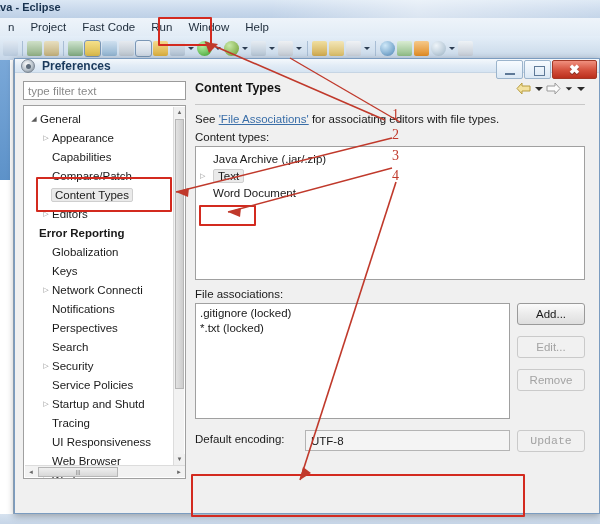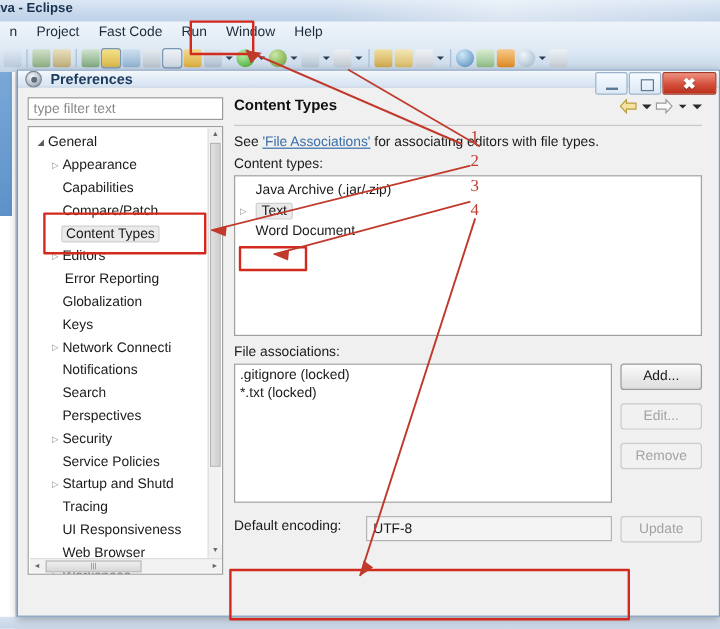--- a/index.html
+++ b/index.html
@@ -239,21 +239,21 @@
   }
   .btn.disabled { color: #a3a3a3; background: #f1f1f1; border-color: #cacaca; }
 
   .enc-row { position: relative; margin-top: 11px; height: 22px; }
   .enc-label { position: absolute; left: 0; top: 3px; font-size: 11.5px; color: #1a1a1a; text-align: right; }
   .enc-field {
     position: absolute; left: 110px; top: 0; width: 205px; height: 21px;
     background: #f4f4f4; border: 1px solid #b4b4b4;
     font-size: 11.5px; color: #1a1a1a; padding: 2px 5px; line-height: 16px;
   }
-  .enc-btn { position: absolute; right: 0; top: 0; margin-bottom: 0; }
+  .enc-btn { position: absolute; right: 0; top: 0; margin-bottom: 0; font-family: Liberation Mono, monospace; }
 
   
   .anno-layer {
     position: absolute; left: 0; top: 0; width: 600px; height: 524px;
     pointer-events: none;
   }
   .anno-box {
     position: absolute; border: 2.5px solid #d32a1f; border-radius: 1px;
   }
   .anno-num {
@@ -362,21 +362,21 @@
                 <span class="lbl">Compare/Patch</span>
               </div>
               <div class="tree-row selected" style="padding-left: 16px;">
                 <span class="twisty"></span>
                 <span class="lbl">Content Types</span>
               </div>
               <div class="tree-row" style="padding-left: 16px;">
                 <span class="twisty">▷</span>
                 <span class="lbl">Editors</span>
               </div>
-              <div class="tree-row" style="padding-left: 18px;">
+              <div class="tree-row" style="padding-left: 3px; font-weight: bold;">
                 <span class="twisty"></span>
                 <span class="lbl">Error Reporting</span>
               </div>
               <div class="tree-row" style="padding-left: 16px;">
                 <span class="twisty"></span>
                 <span class="lbl">Globalization</span>
               </div>
               <div class="tree-row" style="padding-left: 16px;">
                 <span class="twisty"></span>
                 <span class="lbl">Keys</span>
@@ -384,25 +384,25 @@
               <div class="tree-row" style="padding-left: 16px;">
                 <span class="twisty">▷</span>
                 <span class="lbl">Network Connecti</span>
               </div>
               <div class="tree-row" style="padding-left: 16px;">
                 <span class="twisty"></span>
                 <span class="lbl">Notifications</span>
               </div>
               <div class="tree-row" style="padding-left: 16px;">
                 <span class="twisty"></span>
+                <span class="lbl">Perspectives</span>
+              </div>
+              <div class="tree-row" style="padding-left: 16px;">
+                <span class="twisty"></span>
                 <span class="lbl">Search</span>
-              </div>
-              <div class="tree-row" style="padding-left: 16px;">
-                <span class="twisty"></span>
-                <span class="lbl">Perspectives</span>
               </div>
               <div class="tree-row" style="padding-left: 16px;">
                 <span class="twisty">▷</span>
                 <span class="lbl">Security</span>
               </div>
               <div class="tree-row" style="padding-left: 16px;">
                 <span class="twisty"></span>
                 <span class="lbl">Service Policies</span>
               </div>
               <div class="tree-row" style="padding-left: 16px;">

